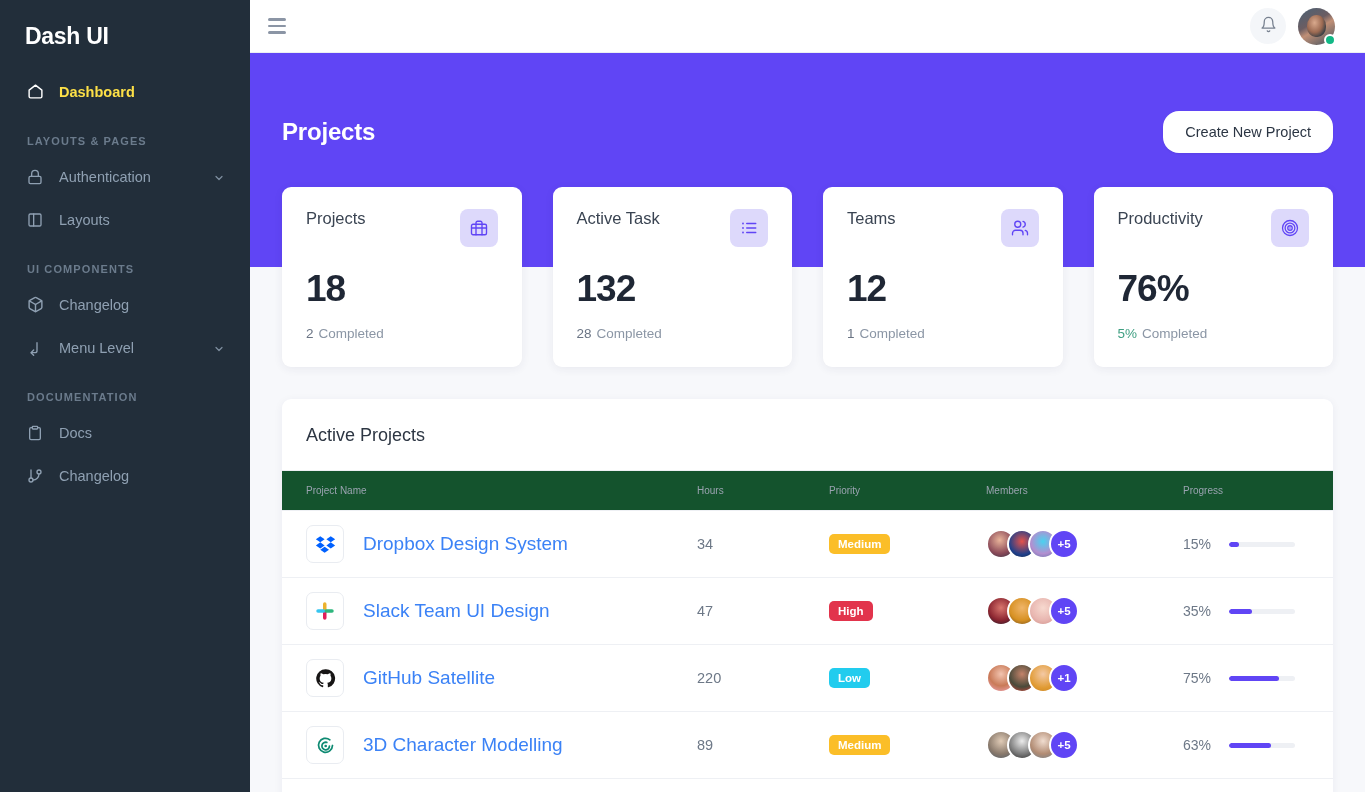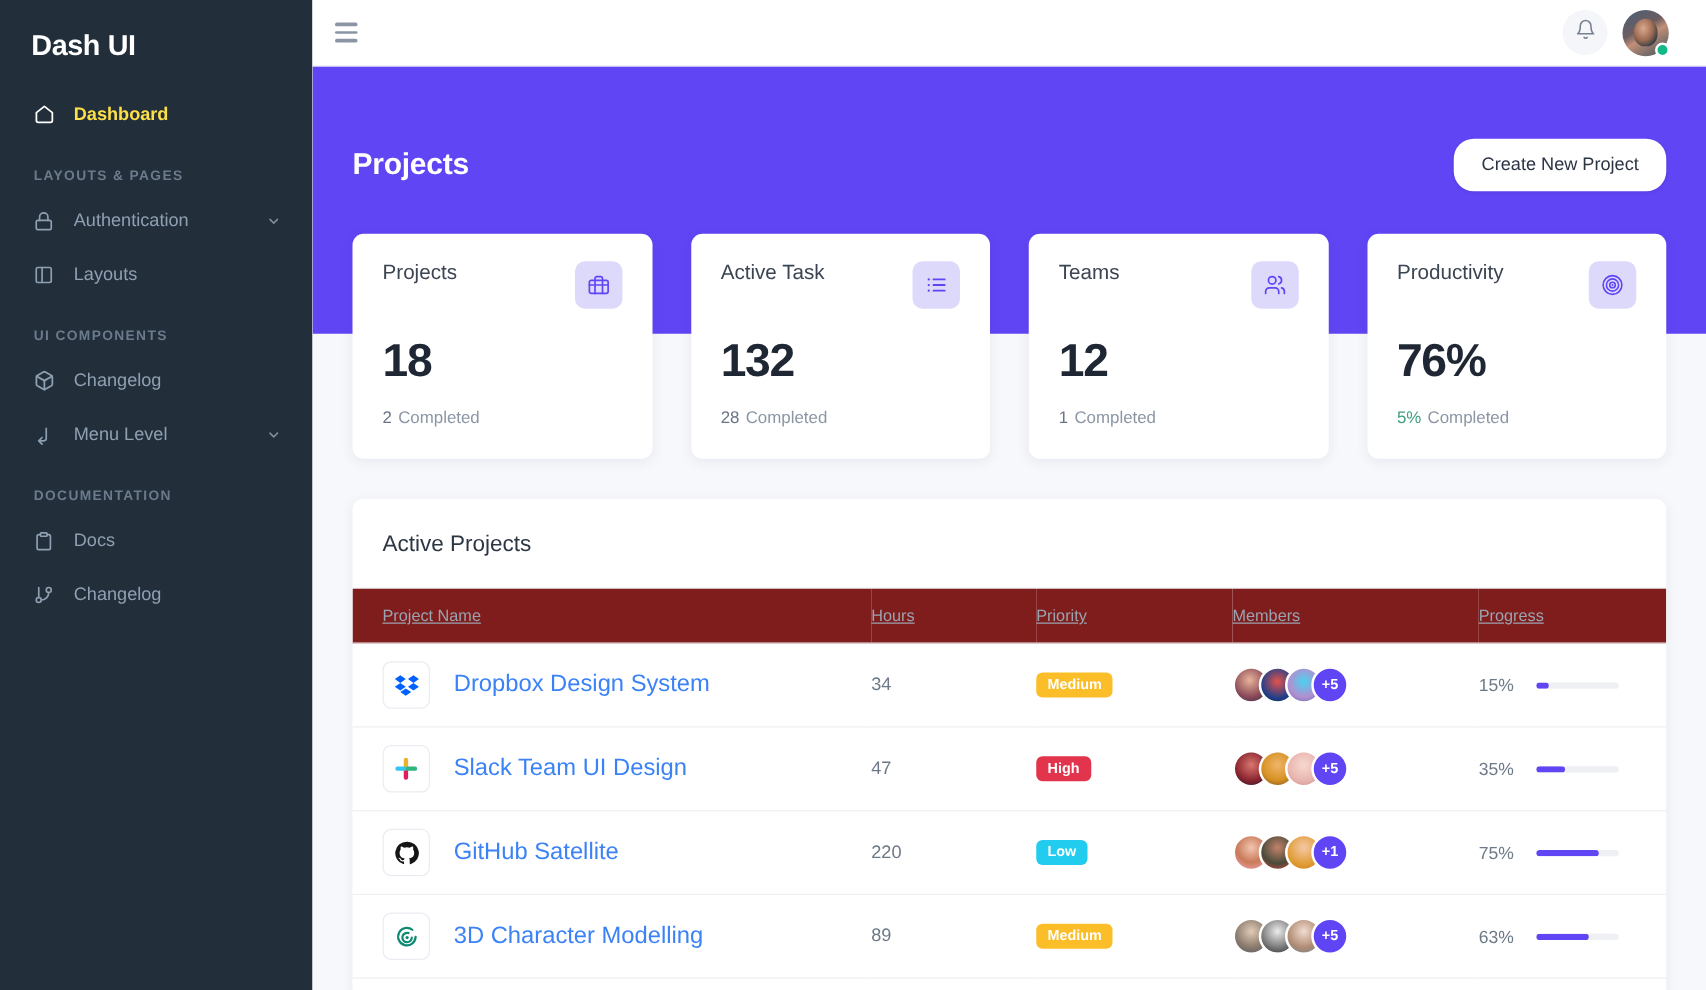--- a/index.html
+++ b/index.html
@@ -131,24 +131,23 @@
     background: #ffffff; border-radius: 9px; margin-top: 32px;
     box-shadow: 0 2px 10px rgba(38,42,84,.06);
     overflow: hidden;
   }
   .table-card-title {
     font-size: 18px; color: #2d3643; padding: 26px 24px 24px 24px;
     border-bottom: 1px solid #eef0f4;
   }
   table { width: 100%; border-collapse: collapse; }
   thead th {
-    text-align: left; font-size: 13px; font-weight: normal; color: #9aa3b0;
-    padding: 14px 0 14px 0; background: #7f1d1d;
+    text-align: left; font-size: 10px; font-weight: normal; color: #9aa3b0;
+    padding: 14px 0 14px 0; background: #14532d;
     border-bottom: 1px solid #eef0f4;
-    text-decoration: underline;
   }
   thead th:first-child { padding-left: 24px; }
   tbody td { padding: 0; border-bottom: 1px solid #eef0f4; height: 67px; vertical-align: middle; }
   .col-name { width: 415px; }
   .col-hours { width: 132px; }
   .col-prio  { width: 157px; }
   .col-mem   { width: 197px; }
   .col-prog  { width: auto; }
 
   .proj-cell { display: flex; align-items: center; padding-left: 24px; }

